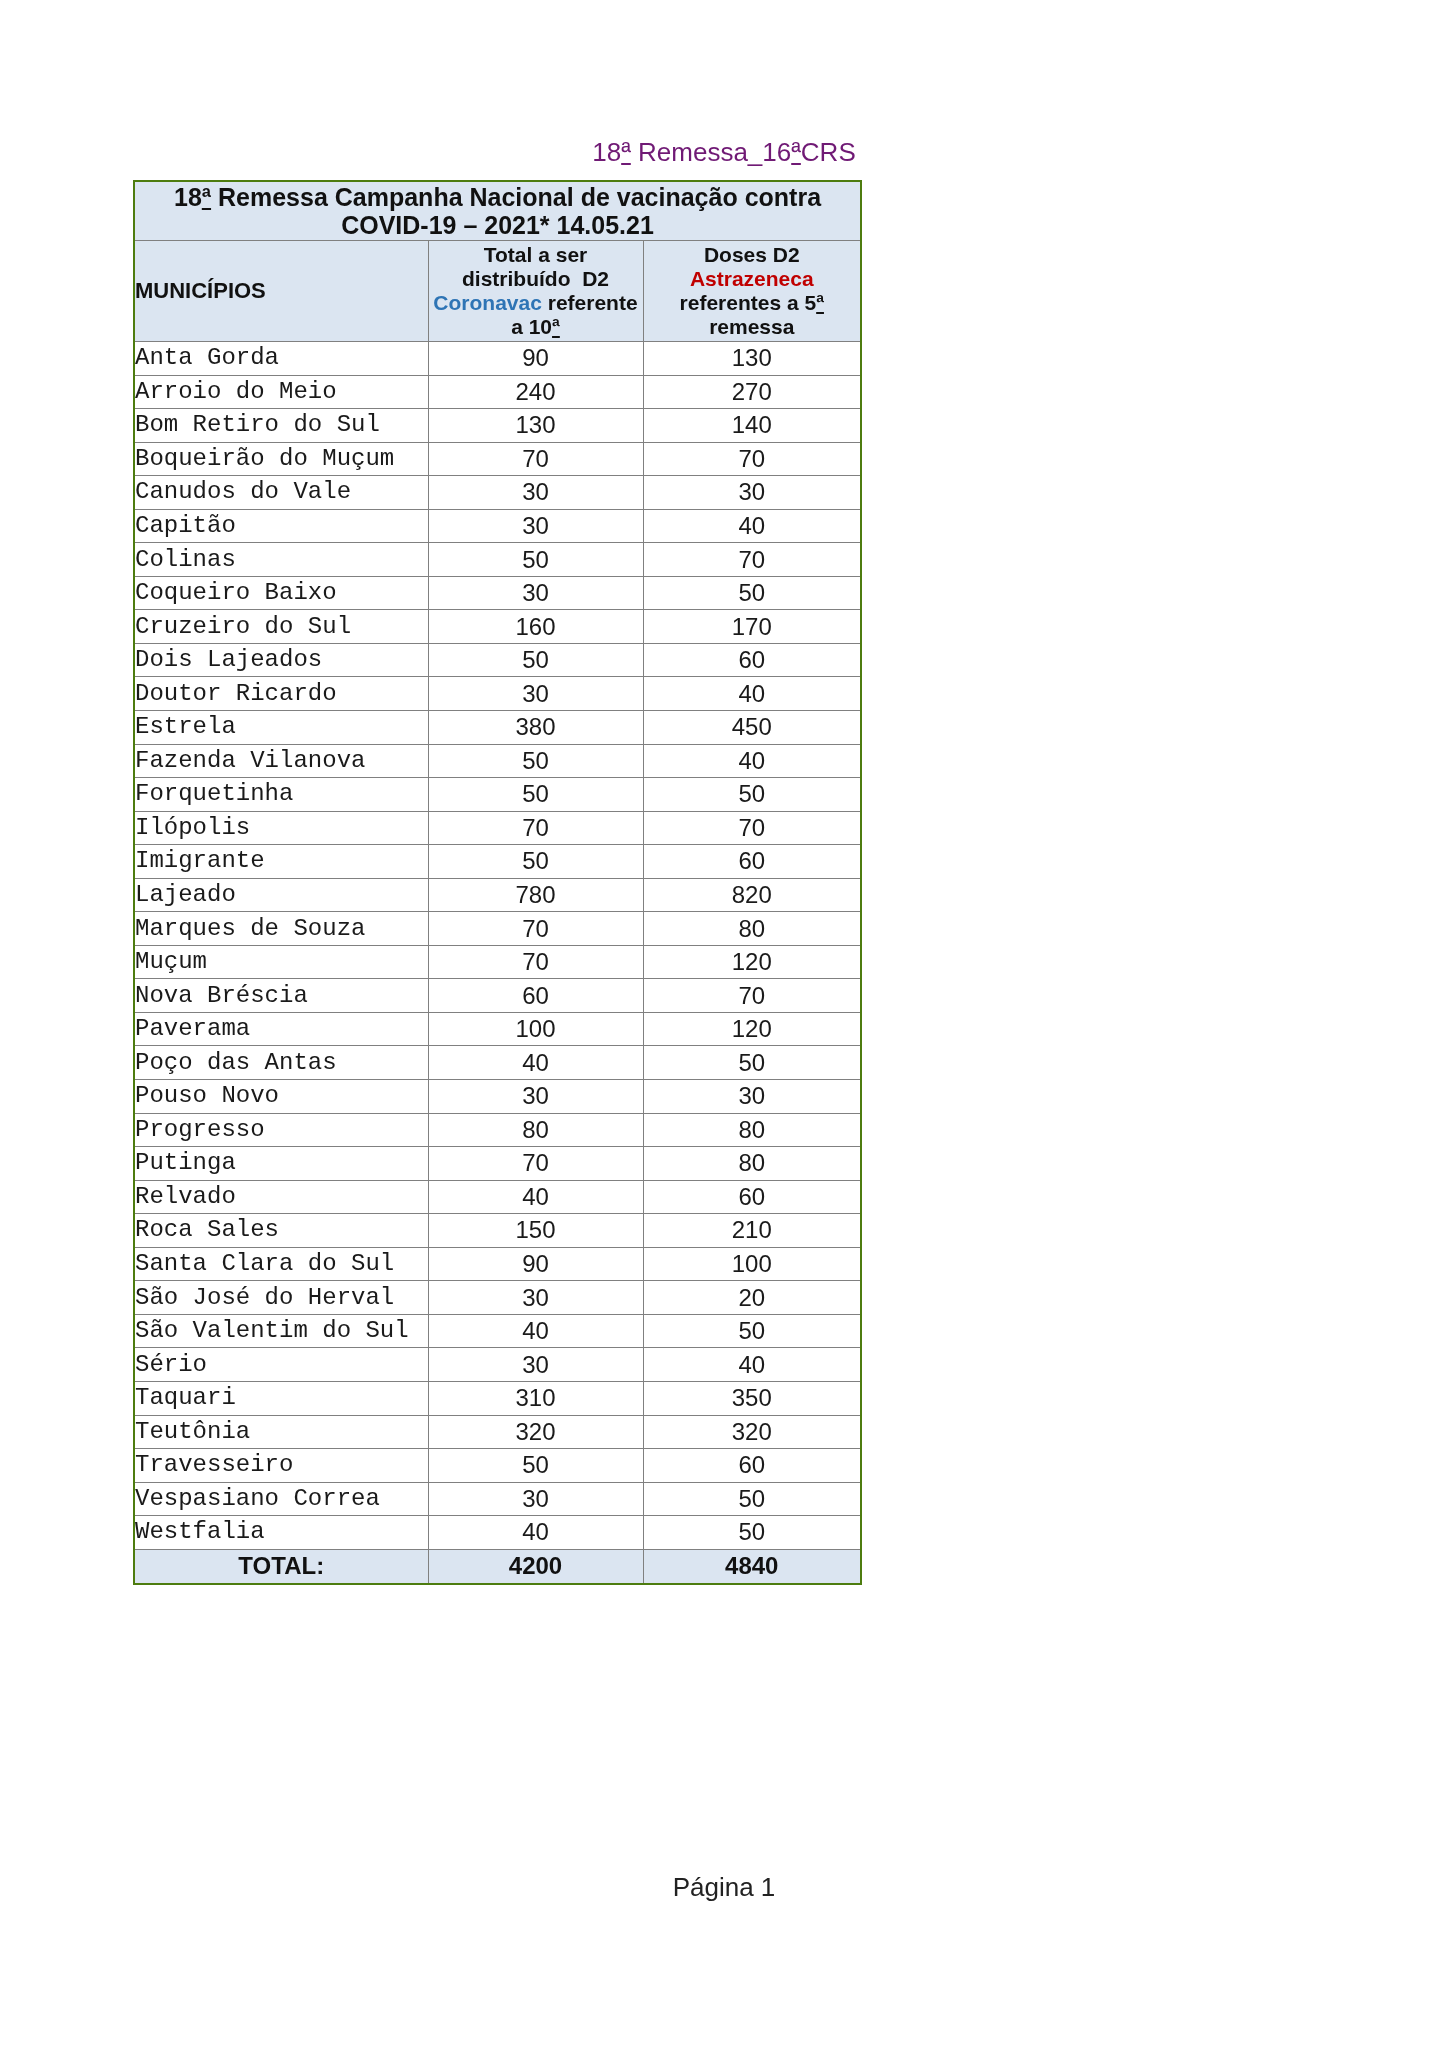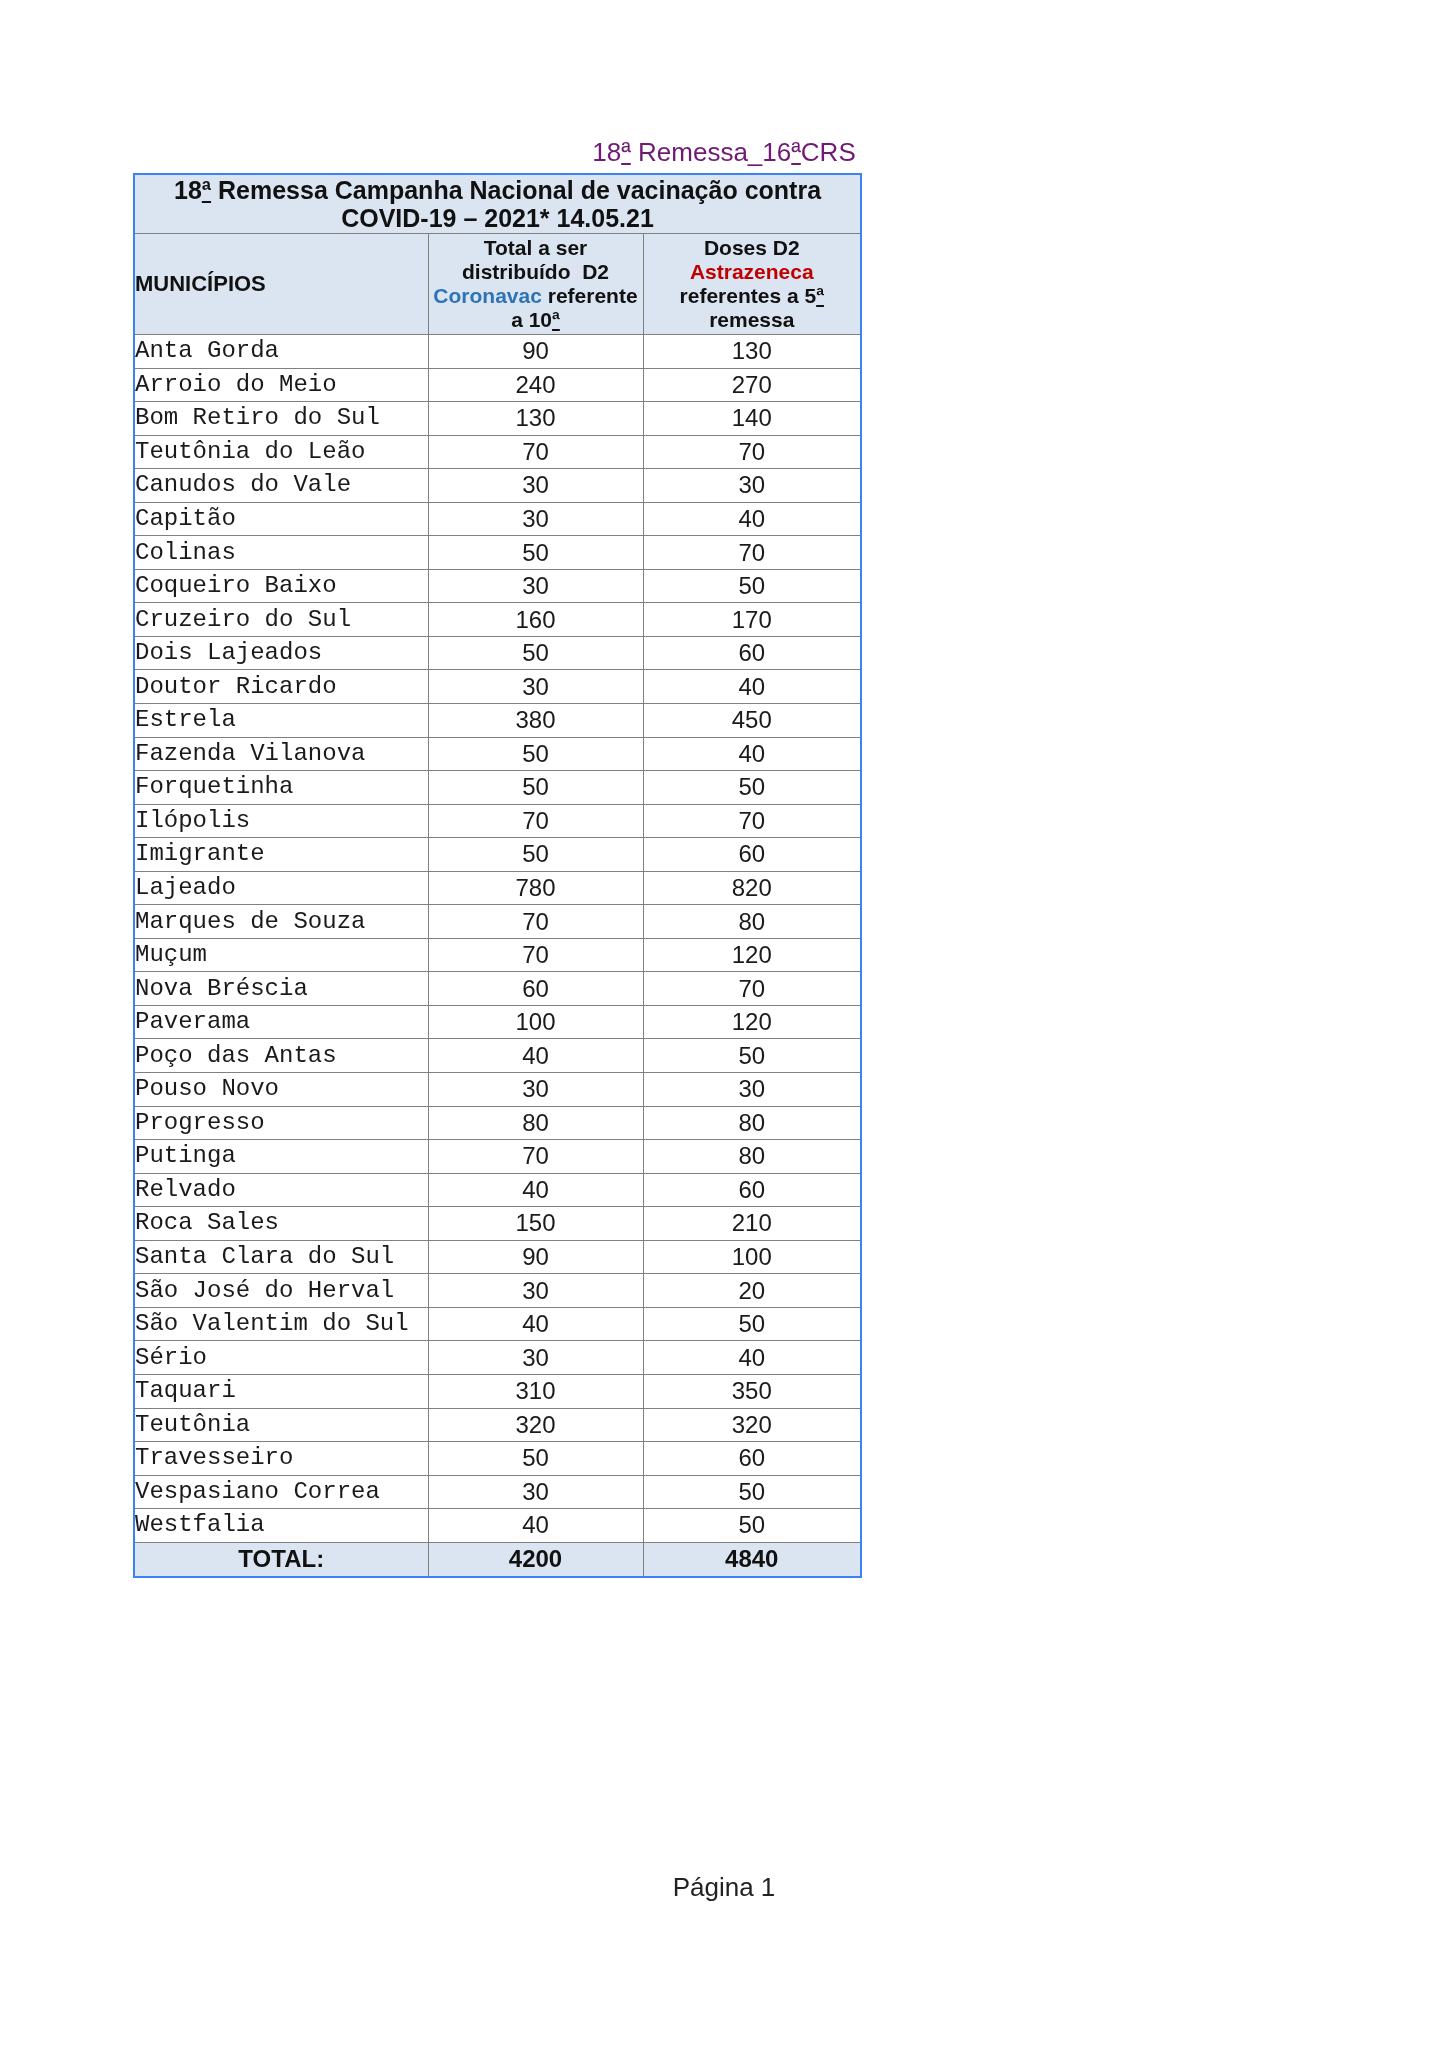--- a/index.html
+++ b/index.html
@@ -24,25 +24,25 @@
     text-align: center;
     font-size: 26px;
     color: #701a75;
     white-space: pre-wrap;
   }
   .ord { text-decoration: underline; }
 
   table.vtable {
     position: absolute;
     left: 133px;
-    top: 173px;
+    top: 180px;
     width: 729px;
     border-collapse: collapse;
     table-layout: fixed;
-    border: 2px solid #3b82f6;
+    border: 2px solid #4d7c0f;
   }
   table.vtable td, table.vtable th {
     border: 1px solid var(--bord, #808080);
     padding: 0;
     overflow: hidden;
   }
   tr.title-row td {
     height: 58px;
     background: var(--band, #dbe5f1);
     text-align: center;
@@ -148,21 +148,21 @@
           <td class="c-name">Arroio do Meio</td>
           <td class="c-num">240</td>
           <td class="c-num">270</td>
         </tr>
         <tr>
           <td class="c-name">Bom Retiro do Sul</td>
           <td class="c-num">130</td>
           <td class="c-num">140</td>
         </tr>
         <tr>
-          <td class="c-name">Teutônia do Leão</td>
+          <td class="c-name">Boqueirão do Muçum</td>
           <td class="c-num">70</td>
           <td class="c-num">70</td>
         </tr>
         <tr>
           <td class="c-name">Canudos do Vale</td>
           <td class="c-num">30</td>
           <td class="c-num">30</td>
         </tr>
         <tr>
           <td class="c-name">Capitão</td>

